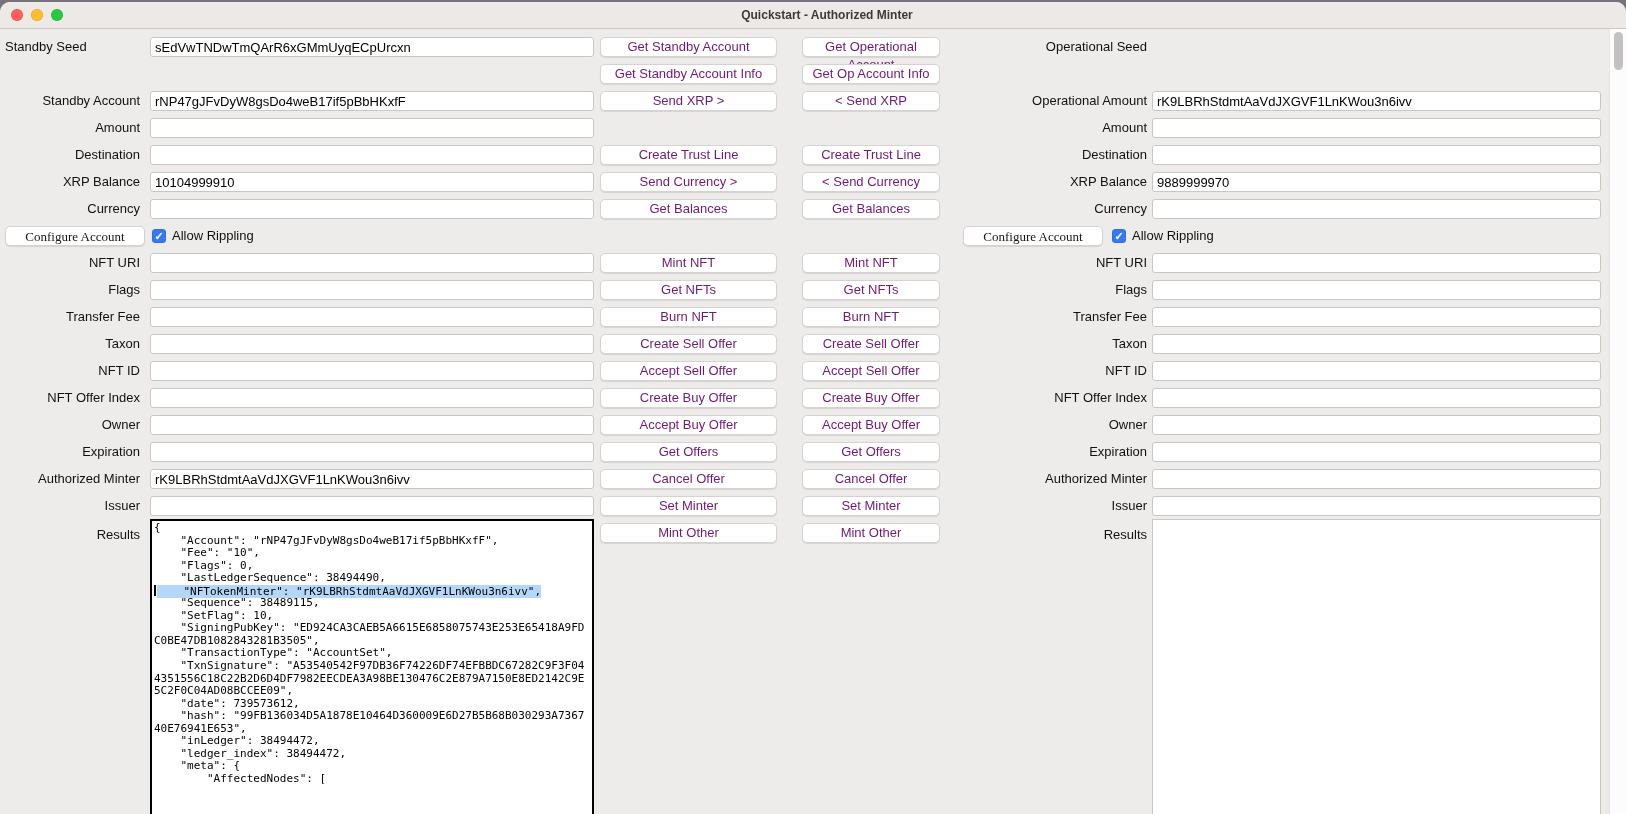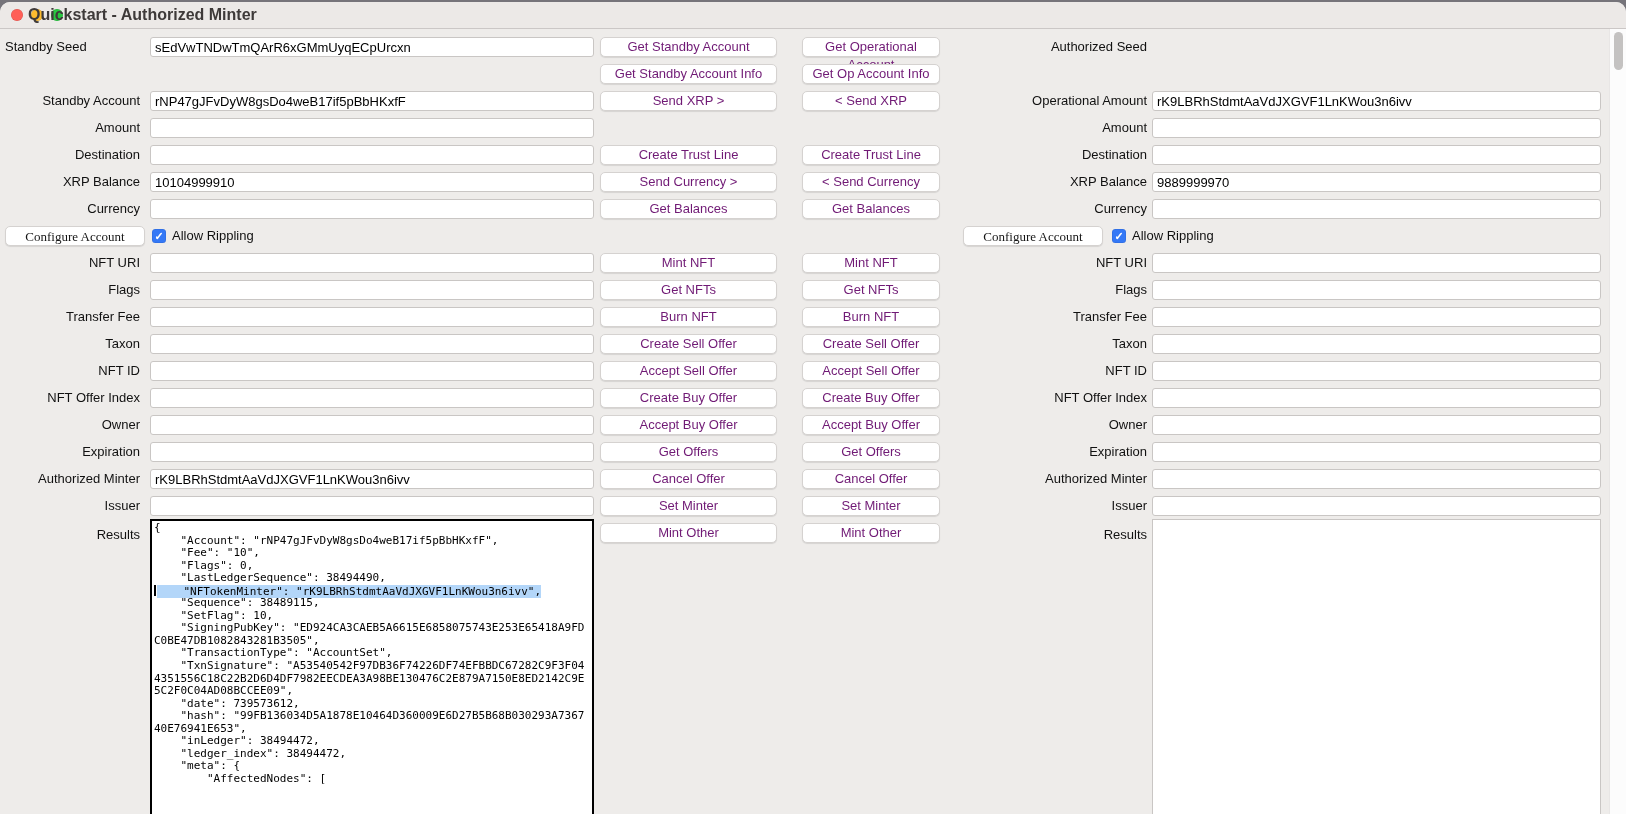--- a/index.html
+++ b/index.html
@@ -7,22 +7,22 @@
   .window{position:absolute;left:0;top:2px;width:1626px;height:812px;background:#EEECEA;
     border-top-left-radius:10px;border-top-right-radius:10px;overflow:hidden;}
   
   .titlebar{position:absolute;left:0;top:0;width:100%;height:26px;background:#ECE9E7;
     border-bottom:1px solid #CBC7C6;}
   .lights{position:absolute;left:11px;top:7px;display:flex;gap:8px;}
   .light{width:12px;height:12px;border-radius:50%;display:inline-block;box-shadow:inset 0 0 0 0.5px rgba(0,0,0,0.15);}
   .light.red{background:#FF5F57;}
   .light.yellow{background:#FEBC2E;}
   .light.green{background:#28C840;}
-  .title{position:absolute;left:0;right:0;top:0;height:26px;line-height:26px;text-align:left;
-    font-size:16px;font-weight:bold;color:#3E3A39;margin-left:28px;}
+  .title{position:absolute;left:0;right:0;top:0;height:26px;line-height:26px;text-align:center;
+    font-size:12px;font-weight:bold;color:#3E3A39;margin-left:28px;}
   
   .content{position:absolute;left:0;top:27px;width:1626px;height:785px;background:#EEECEA;overflow:hidden;}
   .panel{position:absolute;top:0;height:785px;}
   .left-panel{left:0;width:600px;}
   .right-panel{left:945px;width:681px;}
   .middle{position:absolute;left:600px;top:0;width:360px;height:785px;}
   .frow{position:absolute;left:0;right:0;height:20px;}
   .flabel{position:absolute;top:0;height:20px;line-height:20px;font-size:13px;color:#111;
     text-align:right;white-space:nowrap;}
   .left-panel .flabel{left:0;width:140px;}
@@ -218,21 +218,21 @@
         <button class="btn c2" style="top: 359px;">Create Buy Offer</button>
         <button class="btn c2" style="top: 386px;">Accept Buy Offer</button>
         <button class="btn c2" style="top: 413px;">Get Offers</button>
         <button class="btn c2" style="top: 440px;">Cancel Offer</button>
         <button class="btn c2" style="top: 467px;">Set Minter</button>
         <button class="btn c2" style="top: 494px;">Mint Other</button>
       </div>
 
     <div class="panel right-panel">
       <div class="frow" style="top:8px">
-        <div class="flabel">Authorized Seed</div>
+        <div class="flabel">Operational Seed</div>
       </div>
 
       <div id="operational-fields">
           <div class="frow" style="top: 62px;">
     <div class="flabel">Operational Amount</div>
     <input class="finput" type="text" value="rK9LBRhStdmtAaVdJXGVF1LnKWou3n6ivv" style="">
   </div>
           <div class="frow" style="top: 89px;">
     <div class="flabel">Amount</div>
     <input class="finput" type="text" style="">

